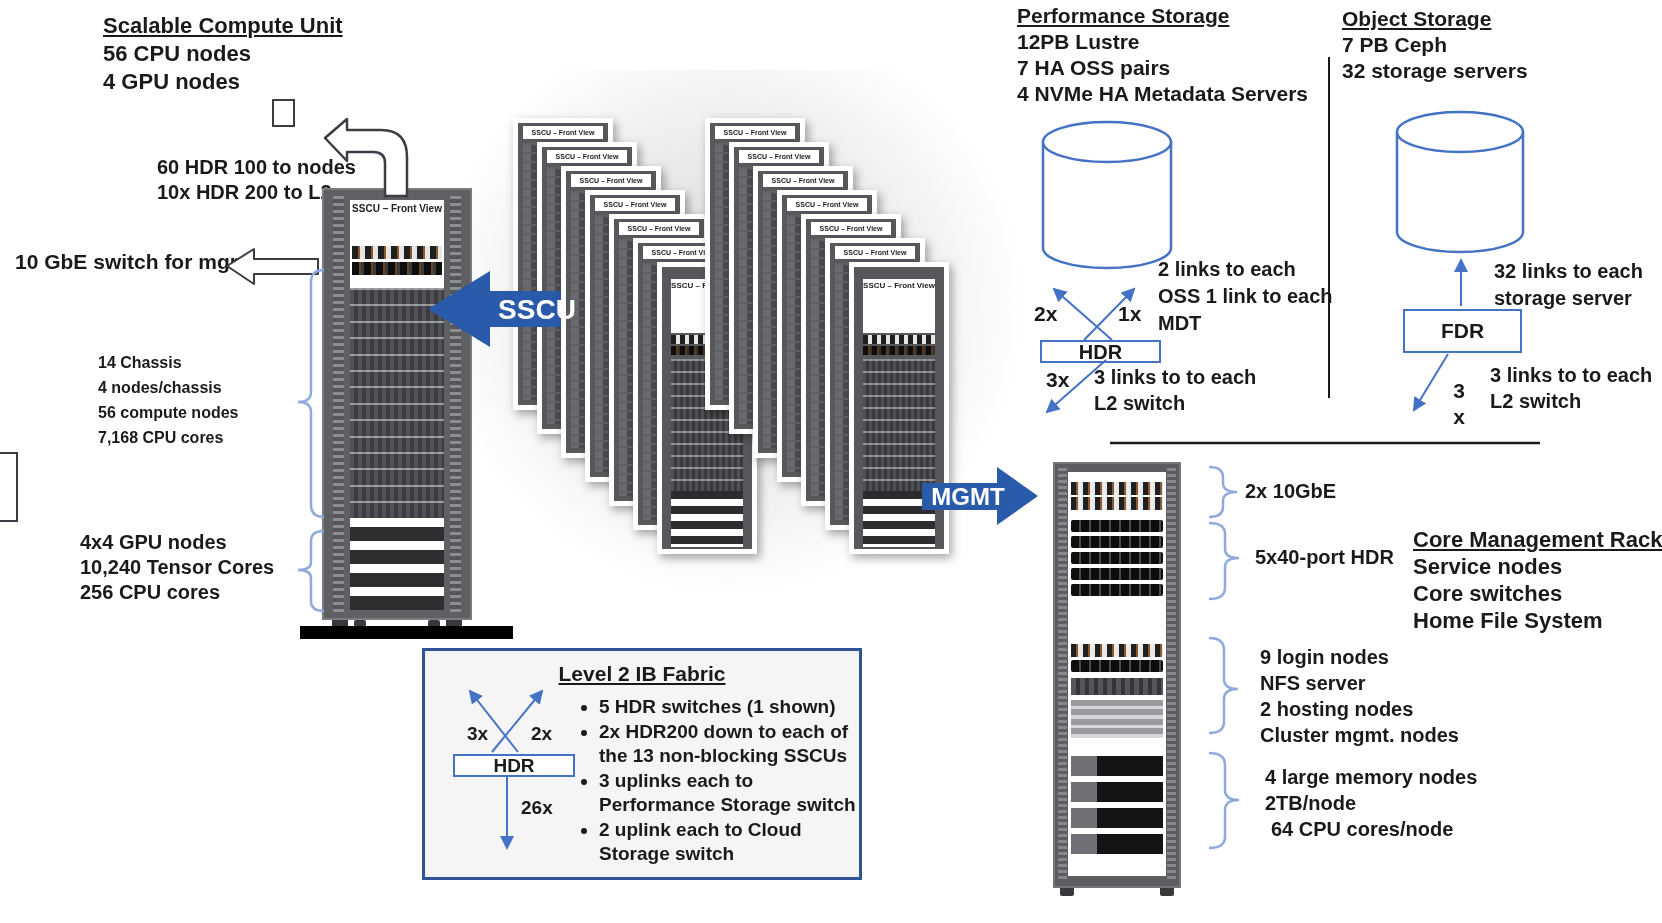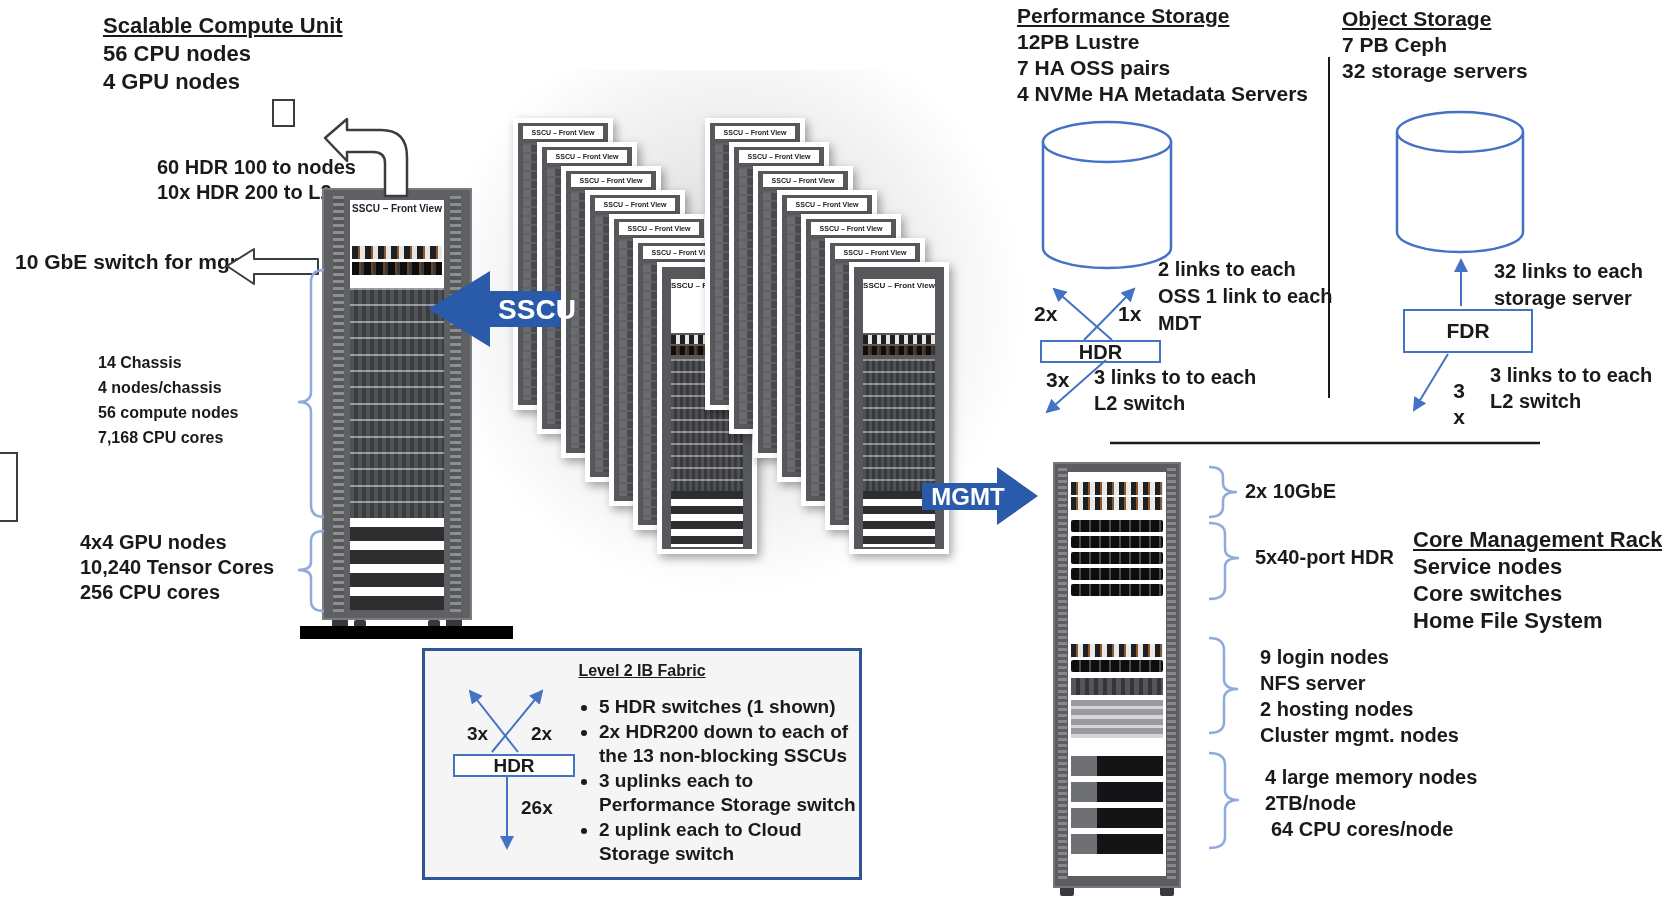--- a/index.html
+++ b/index.html
@@ -69,21 +69,21 @@
   .grow{height:17px;background:#444;
     background-image:repeating-linear-gradient(90deg,#55565a 0 5px,#35363a 5px 9px);}
   .trows{height:38px;background:repeating-linear-gradient(to bottom,#9a9b9e 0 6px,#d6d6d9 6px 9.5px);}
   .memrow{height:20px;background:linear-gradient(90deg,#6f7073 0 26px,#141416 26px 100%);}
 
   
   .swbox{position:absolute;background:#fff;border:2px solid #4472c4;box-sizing:border-box;
     text-align:center;font-weight:bold;color:#1a1a1a;}
   .l2box{position:absolute;left:422px;top:648px;width:440px;height:232px;background:#f5f5f6;
     border:3px solid #2f5597;box-sizing:border-box;z-index:2;}
-  .l2box .l2title{margin-top:11px;text-align:center;font-size:16px;font-weight:bold;
+  .l2box .l2title{margin-top:11px;text-align:center;font-size:21px;font-weight:bold;
     text-decoration:underline;}
   .l2box ul{position:absolute;left:152px;top:44px;width:268px;margin:0;padding:0 0 0 22px;
     font-size:19px;font-weight:bold;line-height:24px;}
   .l2box ul li{margin-bottom:1px;}
   .cyl-text{position:absolute;text-align:center;font-weight:bold;font-size:21px;line-height:30px;color:#1a1a1a;}
   .smallrect{position:absolute;background:#fff;border:2px solid #3c3c44;box-sizing:border-box;}
   .blob{position:absolute;left:440px;top:70px;width:580px;height:520px;z-index:0;
     background:radial-gradient(ellipse at 50% 45%,rgba(120,120,120,.30) 0%,rgba(120,120,120,.12) 45%,rgba(255,255,255,0) 72%);}
   .arrowlabel{position:absolute;color:#fff;font-weight:bold;text-align:center;z-index:5;margin-left:9px;}
 </style>
@@ -325,21 +325,21 @@
   <div class="t" style="left:1158px;top:256px;font-size:20px;line-height:27px">
     <div>2 links to each</div>
     <div>OSS 1 link to each</div>
     <div>MDT</div>
   </div>
   <div class="t" style="left:1094px;top:364px;font-size:20px;line-height:26px">
     <div>3 links to to each</div>
     <div>L2 switch</div>
   </div>
 
-  <div class="swbox" style="left:1403px;top:309px;width:130px;height:44px;font-size:21px;line-height:40px;z-index:5">FDR</div>
+  <div class="swbox" style="left:1403px;top:309px;width:119px;height:44px;font-size:21px;line-height:40px;z-index:5">FDR</div>
   <div class="t" style="left:1494px;top:258px;font-size:20px;line-height:27px">
     <div>32 links to each</div>
     <div>storage server</div>
   </div>
   <div class="t" style="left:1449px;top:378px;font-size:21px;line-height:26px;text-align:center;width:20px">
     <div>3</div>
     <div>x</div>
   </div>
   <div class="t" style="left:1490px;top:362px;font-size:20px;line-height:26px">
     <div>3 links to to each</div>

